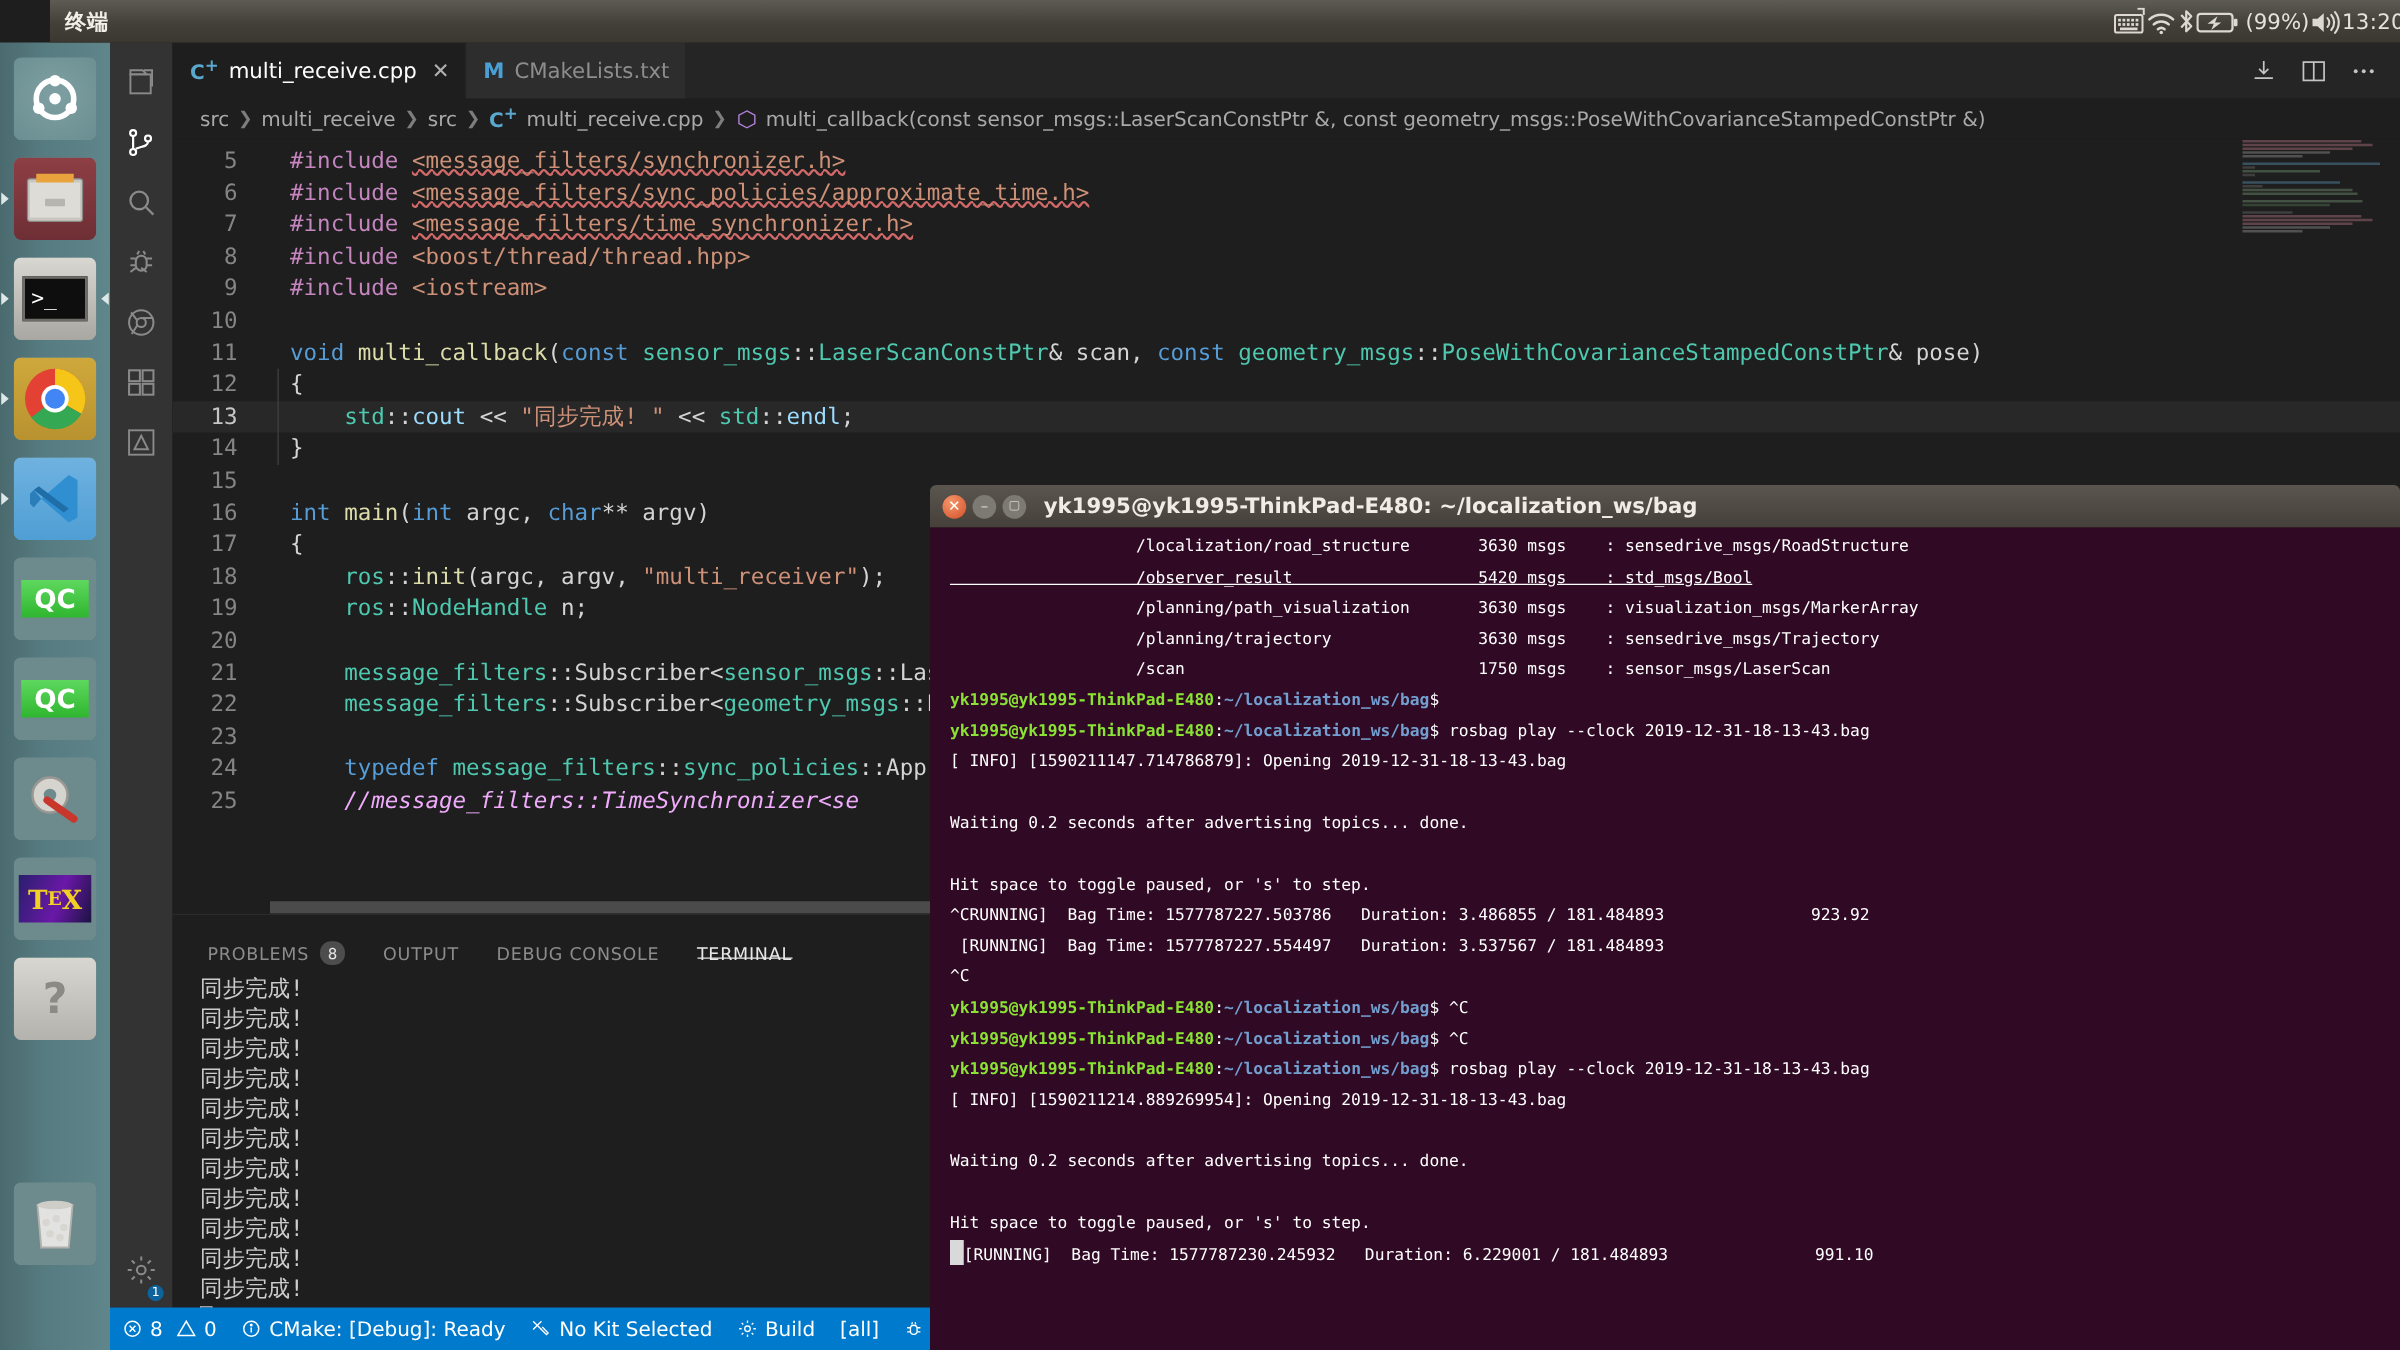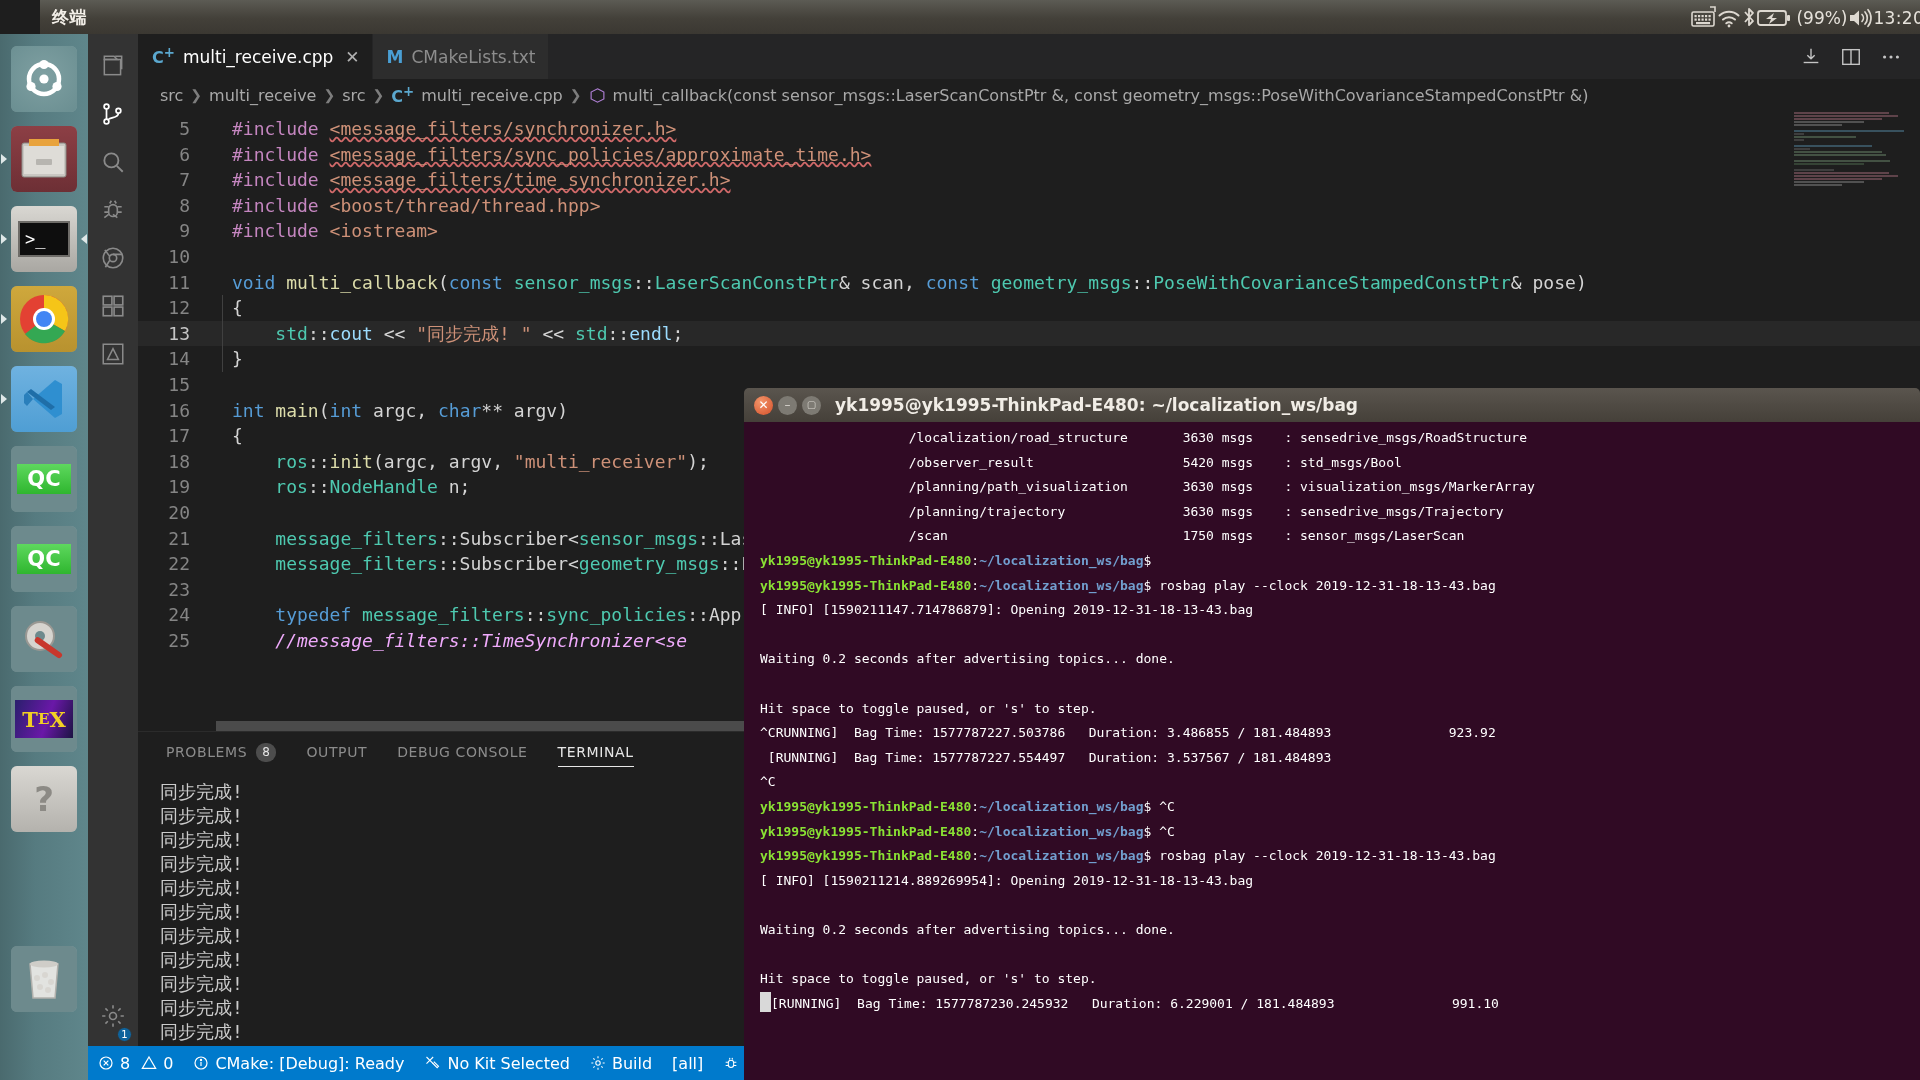--- a/index.html
+++ b/index.html
@@ -155,21 +155,21 @@
   
   .panel {
     position: absolute; left: 50px; top: 697px; right: 0; height: 315px;
     background: #1e1e1e; border-top: 1px solid #2b2b2b;
   }
   .panel-tabs {
     display: flex; align-items: center; height: 40px;
     padding-left: 28px; gap: 30px;
     font-size: 14px; letter-spacing: .6px; color: #8c8c8c;
   }
-  .ptab { position: relative; height: 40px; display: flex; align-items: center; gap: 9px; }
+  .ptab { position: relative; height: 40px; display: flex; align-items: flex-end; gap: 9px; }
   .ptab.active { color: #e7e7e7; }
   .ptab.active::after {
     content: ""; position: absolute; left: 0; right: 0; bottom: 5px; height: 1px; background: #e7e7e7;
   }
   .ptab-badge {
     background: #4d4d4d; color: #e7e7e7; border-radius: 9px;
     min-width: 19px; height: 19px; padding: 0 6px;
     font-size: 12px; display: flex; align-items: center; justify-content: center;
   }
   .panel-body {
@@ -681,21 +681,21 @@
                   display:flex;align-items:center;justify-content:center;color:#d8d5ce;font-size:12px;line-height:1;">–</div>
       <div style="width:19px;height:19px;border-radius:10px;background:#7d7a73;margin-left:5px;
                   display:flex;align-items:center;justify-content:center;color:#d8d5ce;font-size:10px;line-height:1;">▢</div>
       <div style="margin-left:14px;color:#f1ede6;font-size:17px;font-weight:bold;
                   font-family:'DejaVu Sans','Liberation Sans',sans-serif;">yk1995@yk1995-ThinkPad-E480: ~/localization_ws/bag</div>
     </div>
     <div id="term-body" style="height:782px;background:#300a24;overflow:hidden;padding:4px 0 0 16px;
                 font-family:'DejaVu Sans Mono','Liberation Mono',monospace;
                 font-size:13px;line-height:24.6px;color:#ffffff;">
         <div style="white-space: pre;"><span style="color: rgb(255, 255, 255);">                   /localization/road_structure       3630 msgs    : sensedrive_msgs/RoadStructure</span></div>
-        <div style="white-space: pre;"><span style="color: rgb(255, 255, 255);">                   /observer_result                   5420 msgs    : std_msgs/Bool</span></div>
+        <div style="white-space: pre;"><span style="color: rgb(255, 255, 255); text-decoration: underline;">                   /observer_result                   5420 msgs    : std_msgs/Bool</span></div>
         <div style="white-space: pre;"><span style="color: rgb(255, 255, 255);">                   /planning/path_visualization       3630 msgs    : visualization_msgs/MarkerArray</span></div>
         <div style="white-space: pre;"><span style="color: rgb(255, 255, 255);">                   /planning/trajectory               3630 msgs    : sensedrive_msgs/Trajectory</span></div>
         <div style="white-space: pre;"><span style="color: rgb(255, 255, 255);">                   /scan                              1750 msgs    : sensor_msgs/LaserScan</span></div>
         <div style="white-space: pre;"><span style="color: rgb(138, 226, 52); font-weight: bold;">yk1995@yk1995-ThinkPad-E480</span><span style="color: rgb(255, 255, 255);">:</span><span style="color: rgb(114, 159, 207); font-weight: bold;">~/localization_ws/bag</span><span style="color: rgb(255, 255, 255);">$ </span></div>
         <div style="white-space: pre;"><span style="color: rgb(138, 226, 52); font-weight: bold;">yk1995@yk1995-ThinkPad-E480</span><span style="color: rgb(255, 255, 255);">:</span><span style="color: rgb(114, 159, 207); font-weight: bold;">~/localization_ws/bag</span><span style="color: rgb(255, 255, 255);">$ rosbag play --clock 2019-12-31-18-13-43.bag</span></div>
         <div style="white-space: pre;"><span style="color: rgb(255, 255, 255);">[ INFO] [1590211147.714786879]: Opening 2019-12-31-18-13-43.bag</span></div>
         <div style="white-space: pre;">&nbsp;</div>
         <div style="white-space: pre;"><span style="color: rgb(255, 255, 255);">Waiting 0.2 seconds after advertising topics... done.</span></div>
         <div style="white-space: pre;">&nbsp;</div>
         <div style="white-space: pre;"><span style="color: rgb(255, 255, 255);">Hit space to toggle paused, or 's' to step.</span></div>

